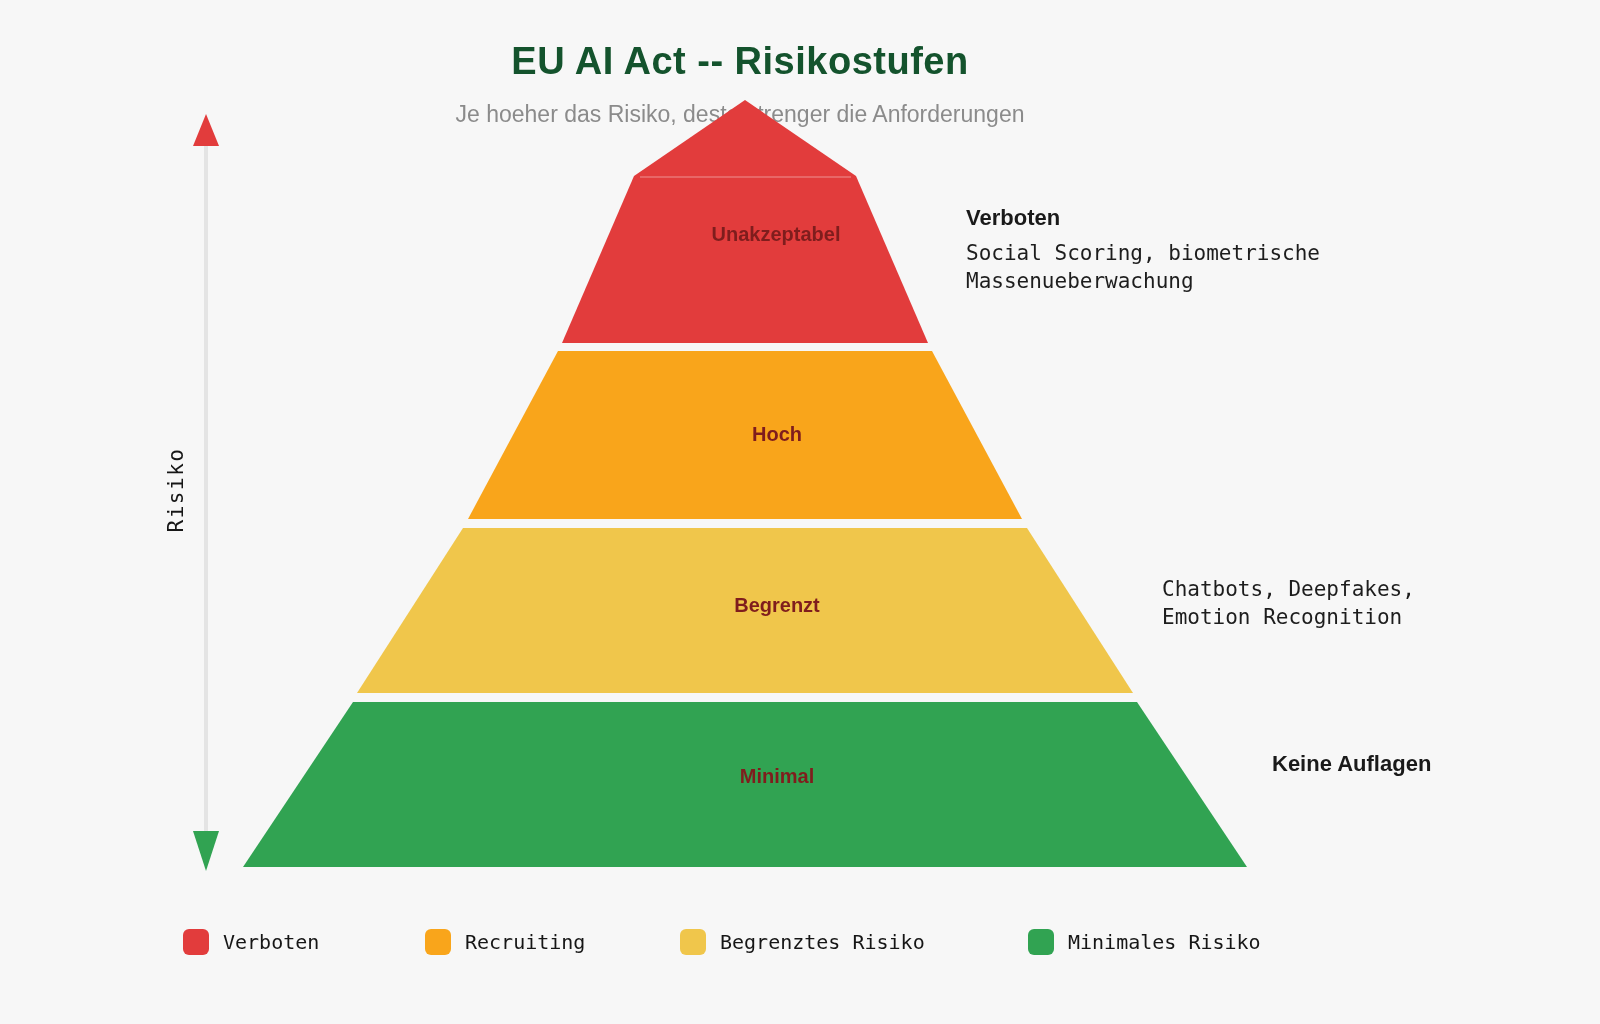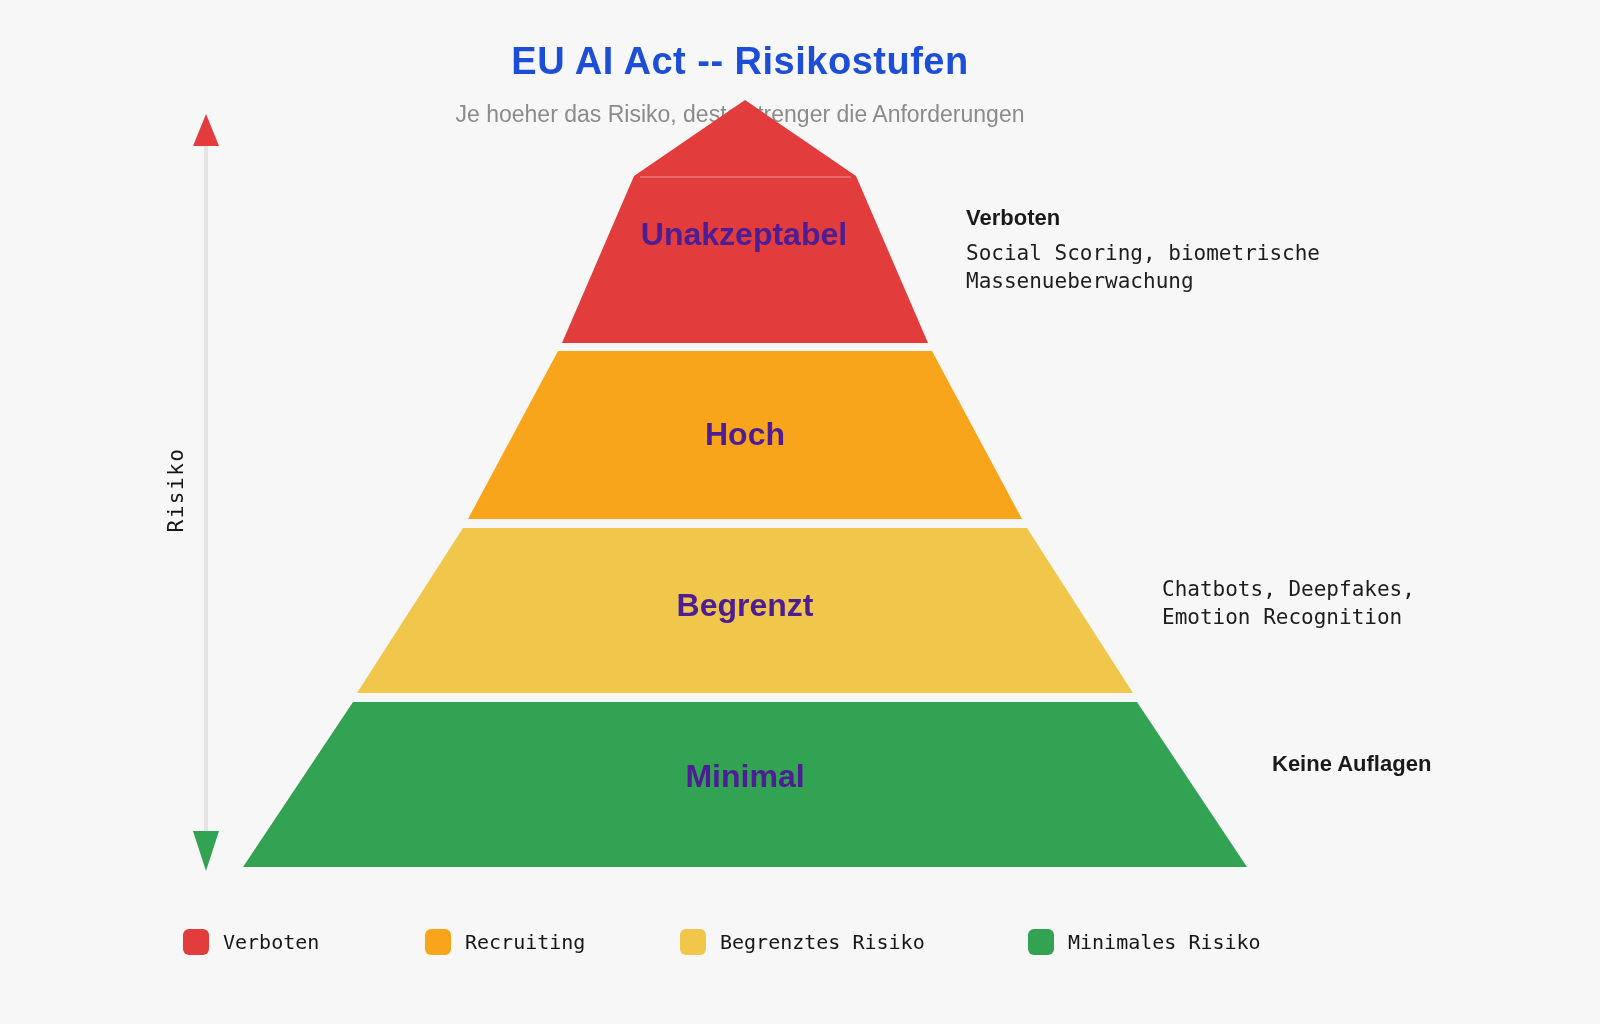--- a/index.html
+++ b/index.html
@@ -9,36 +9,37 @@
     background: #f7f7f7;
     font-family: "Liberation Sans", sans-serif;
     position: relative;
     overflow: hidden;
   }
   .stage { position: absolute; inset: 0; }
 
   .title {
     position: absolute; top: 40px; left: 0; width: 1480px;
     text-align: center;
-    font-size: 38px; font-weight: bold; color: #1d4ed8;
+    font-size: 38px; font-weight: bold; color: #14532d;
     letter-spacing: 0.5px;
   }
   .subtitle {
     position: absolute; top: 101px; left: 0; width: 1480px;
     text-align: center;
     font-size: 23px; color: #8b8b8b;
   }
 
   svg.chart { position: absolute; left: 0; top: 0; }
 
   .level-label {
     position: absolute;
     transform: translate(-50%, -50%);
-    color: #4c1d95; font-weight: bold; font-size: 32px;
+    color: #7f1d1d; font-weight: bold; font-size: 20px;
     white-space: nowrap;
+    margin-left: 32px;
   }
   .ll-0 { left: 744px; top: 234px; }
   .ll-1 { left: 745px; top: 434px; }
   .ll-2 { left: 745px; top: 605px; }
   .ll-3 { left: 745px; top: 776px; }
 
   .annotation { position: absolute; }
   .annotation .ann-title {
     font-size: 22px; font-weight: bold; color: #1a1a1a;
     margin: 0 0 8px 0; white-space: nowrap;

